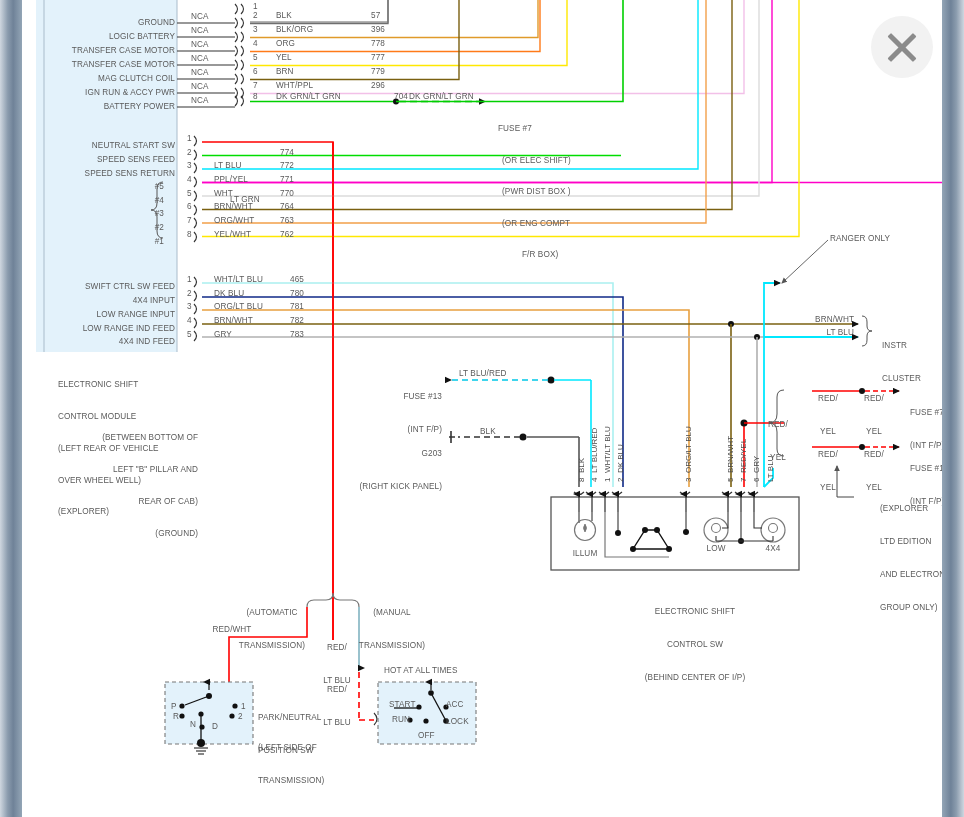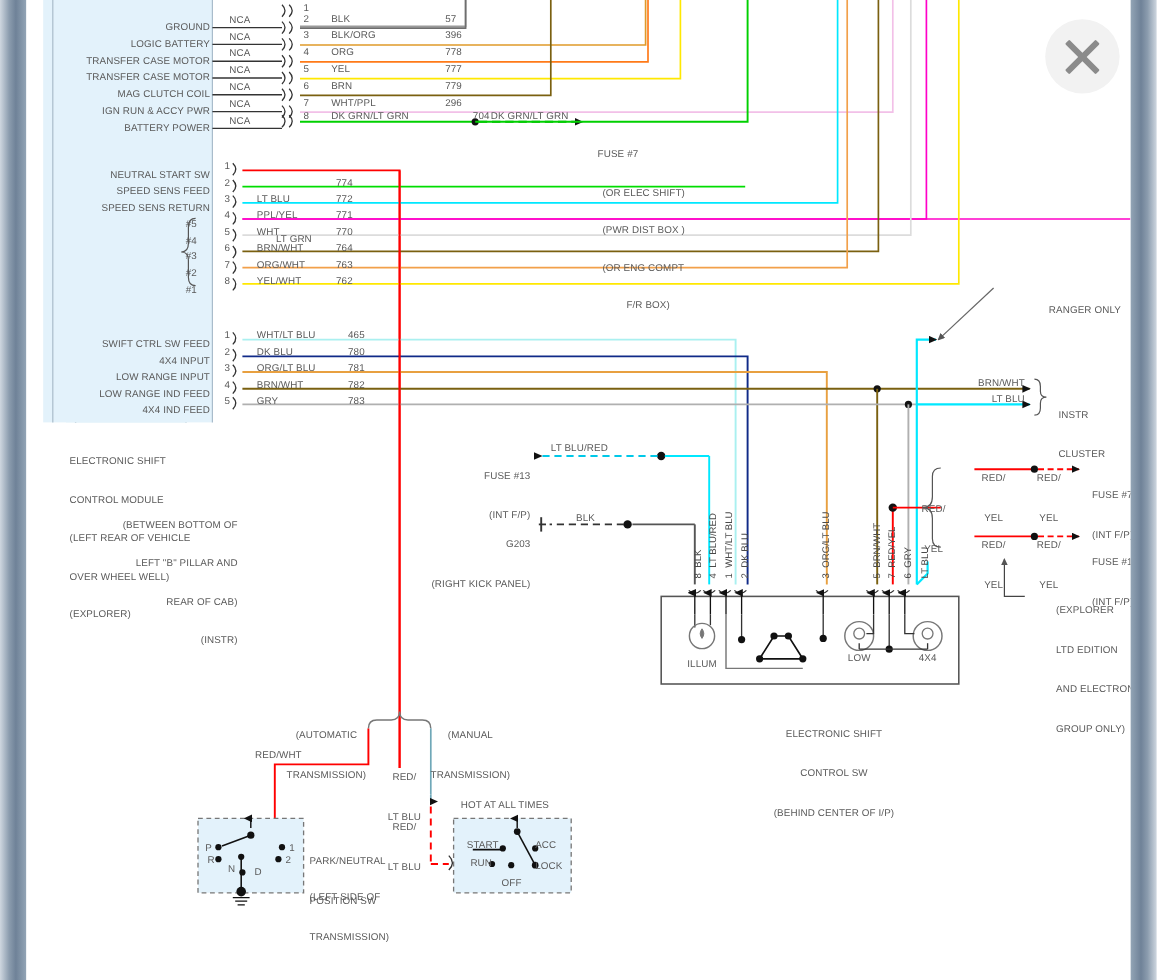--- a/index.html
+++ b/index.html
@@ -346,21 +346,21 @@
       <div>ELECTRONIC SHIFT</div>
       <div>CONTROL MODULE</div>
       <div>(LEFT REAR OF VEHICLE</div>
       <div>OVER WHEEL WELL)</div>
       <div>(EXPLORER)</div>
     </div>
     <div class="lbl" style="left:36px; top:412px; width:140px; line-height:10.6px;text-align:right;">
       <div>(BETWEEN BOTTOM OF</div>
       <div>LEFT "B" PILLAR AND</div>
       <div>REAR OF CAB)</div>
-      <div>(INSTR)</div>
+      <div>(GROUND)</div>
     </div>
 
     <div class="lbl r" style="left:20px; top:18px; width:133px;">GROUND</div>
     <div class="lbl r" style="left:20px; top:32px; width:133px;">LOGIC BATTERY</div>
     <div class="lbl r" style="left:20px; top:46px; width:133px;">TRANSFER CASE MOTOR</div>
     <div class="lbl r" style="left:20px; top:60px; width:133px;">TRANSFER CASE MOTOR</div>
     <div class="lbl r" style="left:20px; top:74px; width:133px;">MAG CLUTCH COIL</div>
     <div class="lbl r" style="left:20px; top:88px; width:133px;">IGN RUN &amp; ACCY PWR</div>
     <div class="lbl r" style="left:20px; top:102px; width:133px;">BATTERY POWER</div>
 
@@ -459,21 +459,21 @@
     <div class="lbl" style="left:192px; top:302px;">ORG/LT BLU</div>
     <div class="lbl" style="left:192px; top:316px;">BRN/WHT</div>
     <div class="lbl" style="left:192px; top:330px;">GRY</div>
 
     <div class="lbl" style="left:268px; top:275px;">465</div>
     <div class="lbl" style="left:268px; top:289px;">780</div>
     <div class="lbl" style="left:268px; top:302px;">781</div>
     <div class="lbl" style="left:268px; top:316px;">782</div>
     <div class="lbl" style="left:268px; top:330px;">783</div>
 
-    <div class="lbl" style="left:852px; top:234px;margin-top:20px;">RANGER ONLY</div>
+    <div class="lbl" style="left:808px; top:234px;">RANGER ONLY</div>
     <div class="lbl r" style="left:740px; top:315px; width:92px;">BRN/WHT</div>
     <div class="lbl r" style="left:740px; top:328px; width:92px;">LT BLU</div>
     <div class="lbl" style="left:860px; top:318px; width:70px; line-height:11px;">
       <div>INSTR</div>
       <div>CLUSTER</div>
     </div>
 
     <div class="lbl c" style="left:740px; top:397px; width:32px; line-height:11px;">
       <div>RED/</div>
       <div>YEL</div>

